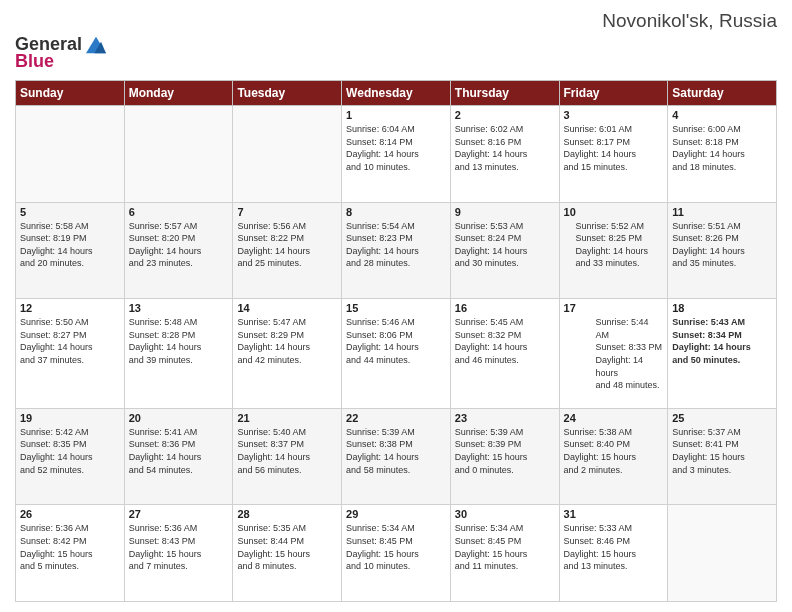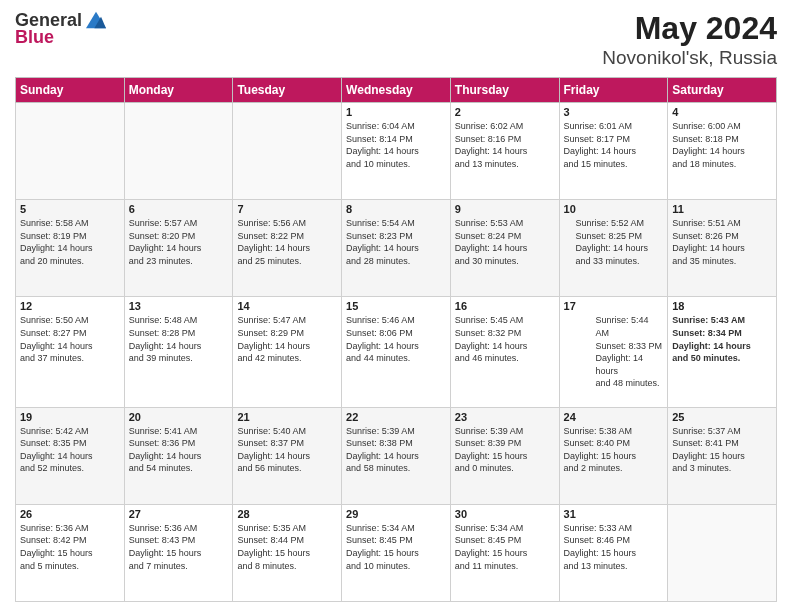--- a/index.html
+++ b/index.html
@@ -23,22 +23,23 @@
       align-items: flex-start;
       margin-bottom: 8px;
     }
     .logo {
       display: flex;
       flex-direction: column;
       align-items: flex-start;
     }
     .logo-text {
       display: flex;
-      align-items: flex-start;
+      align-items: flex-end;
       gap: 2px;
+      margin-top: 24px;
     }
     .logo-general {
       font-size: 18px;
       font-weight: bold;
       color: #333;
     }
     .logo-blue {
       font-size: 18px;
       font-weight: bold;
       color: #be185d;
@@ -60,21 +61,21 @@
       font-size: 19px;
       color: #444;
     }
     .calendar {
       flex: 1;
       border-collapse: collapse;
       width: 100%;
       table-layout: fixed;
     }
     .calendar th {
-      background-color: #be185d;
+      background-color: #7f1d1d;
       color: #fff;
       font-size: 12px;
       font-weight: bold;
       padding: 5px 4px;
       text-align: left;
       border: 1px solid #c0c0c0;
     }
     .calendar td {
       vertical-align: top;
       border: 1px solid #d0d0d0;
@@ -114,21 +115,20 @@
       <div class="logo-text">
         <span class="logo-general">General</span>
         <svg class="logo-icon" viewBox="0 0 24 20" fill="none">
           <polygon points="0,20 12,0 24,20" fill="#2a7ac7"></polygon>
           <polygon points="10,20 18,6 24,20" fill="#1a5a9a"></polygon>
         </svg>
       </div>
       <span class="logo-blue" style="margin-top:-4px;">Blue</span>
     </div>
     <div class="title-block">
-      <div class="month-title">May 2024</div>
       <div class="location">Novonikol'sk, Russia</div>
     </div>
   </div>
 
   <table class="calendar">
     <thead>
       <tr>
         <th>Sunday</th>
         <th>Monday</th>
         <th>Tuesday</th>

